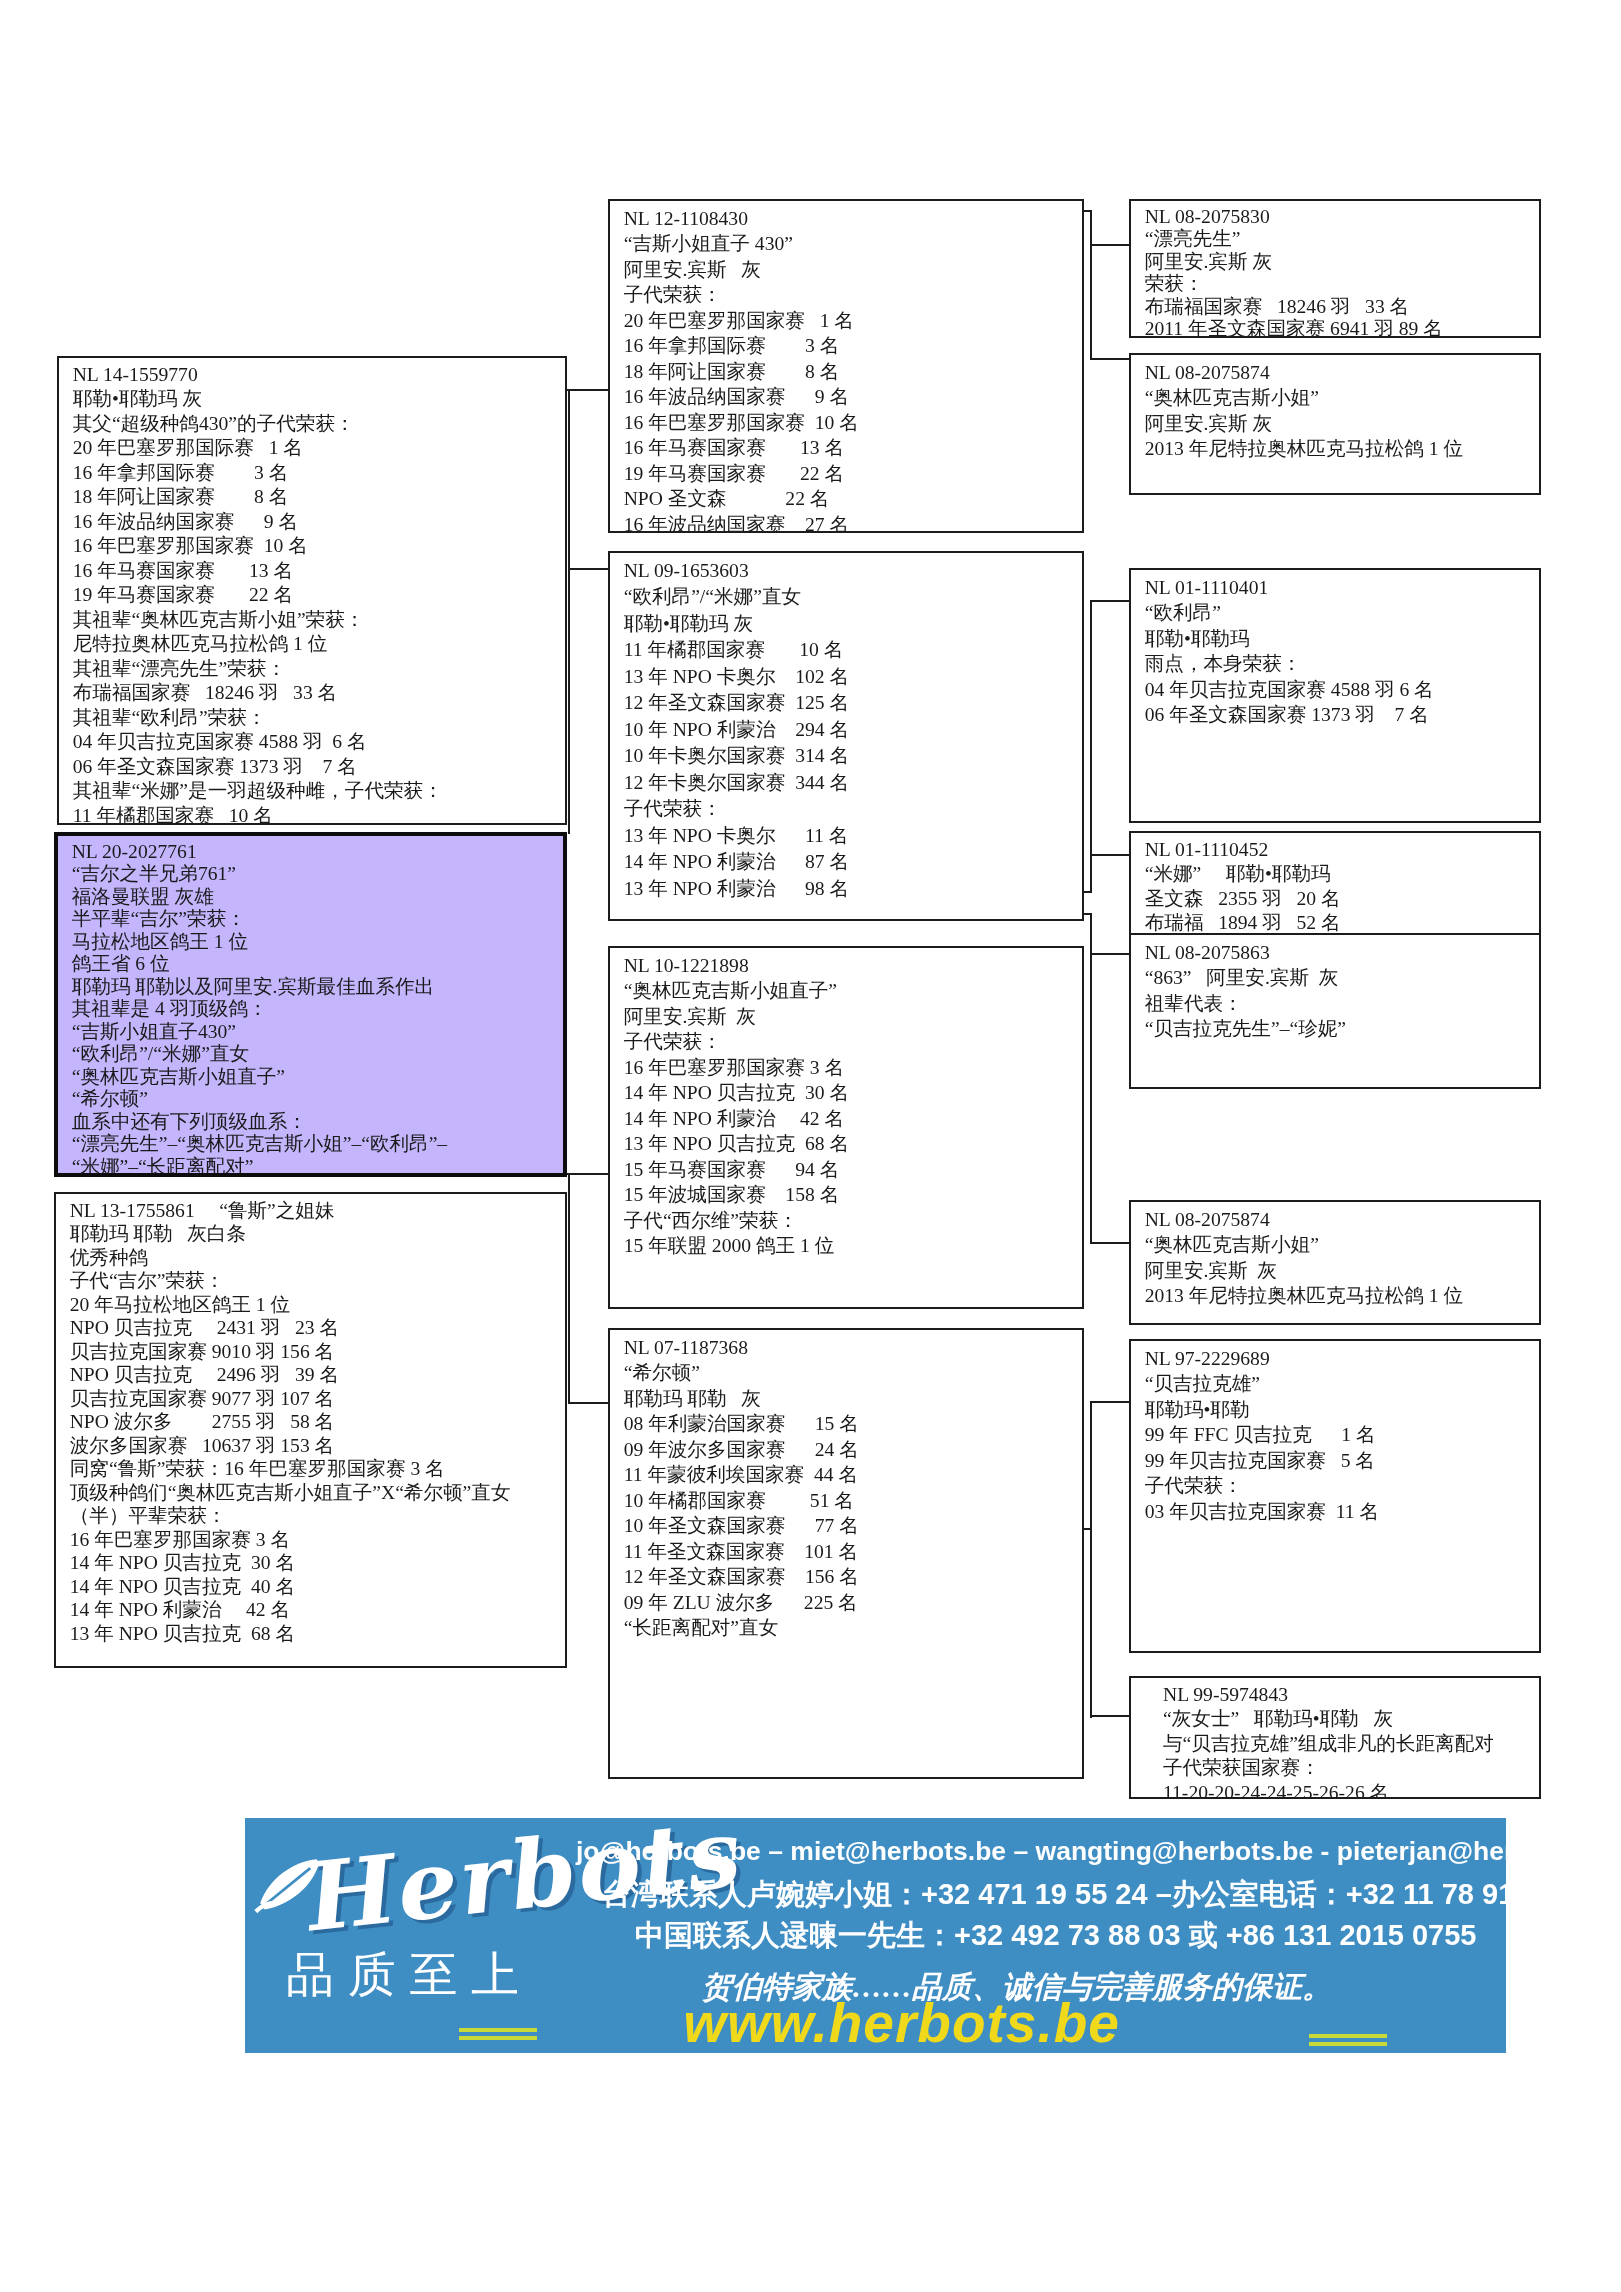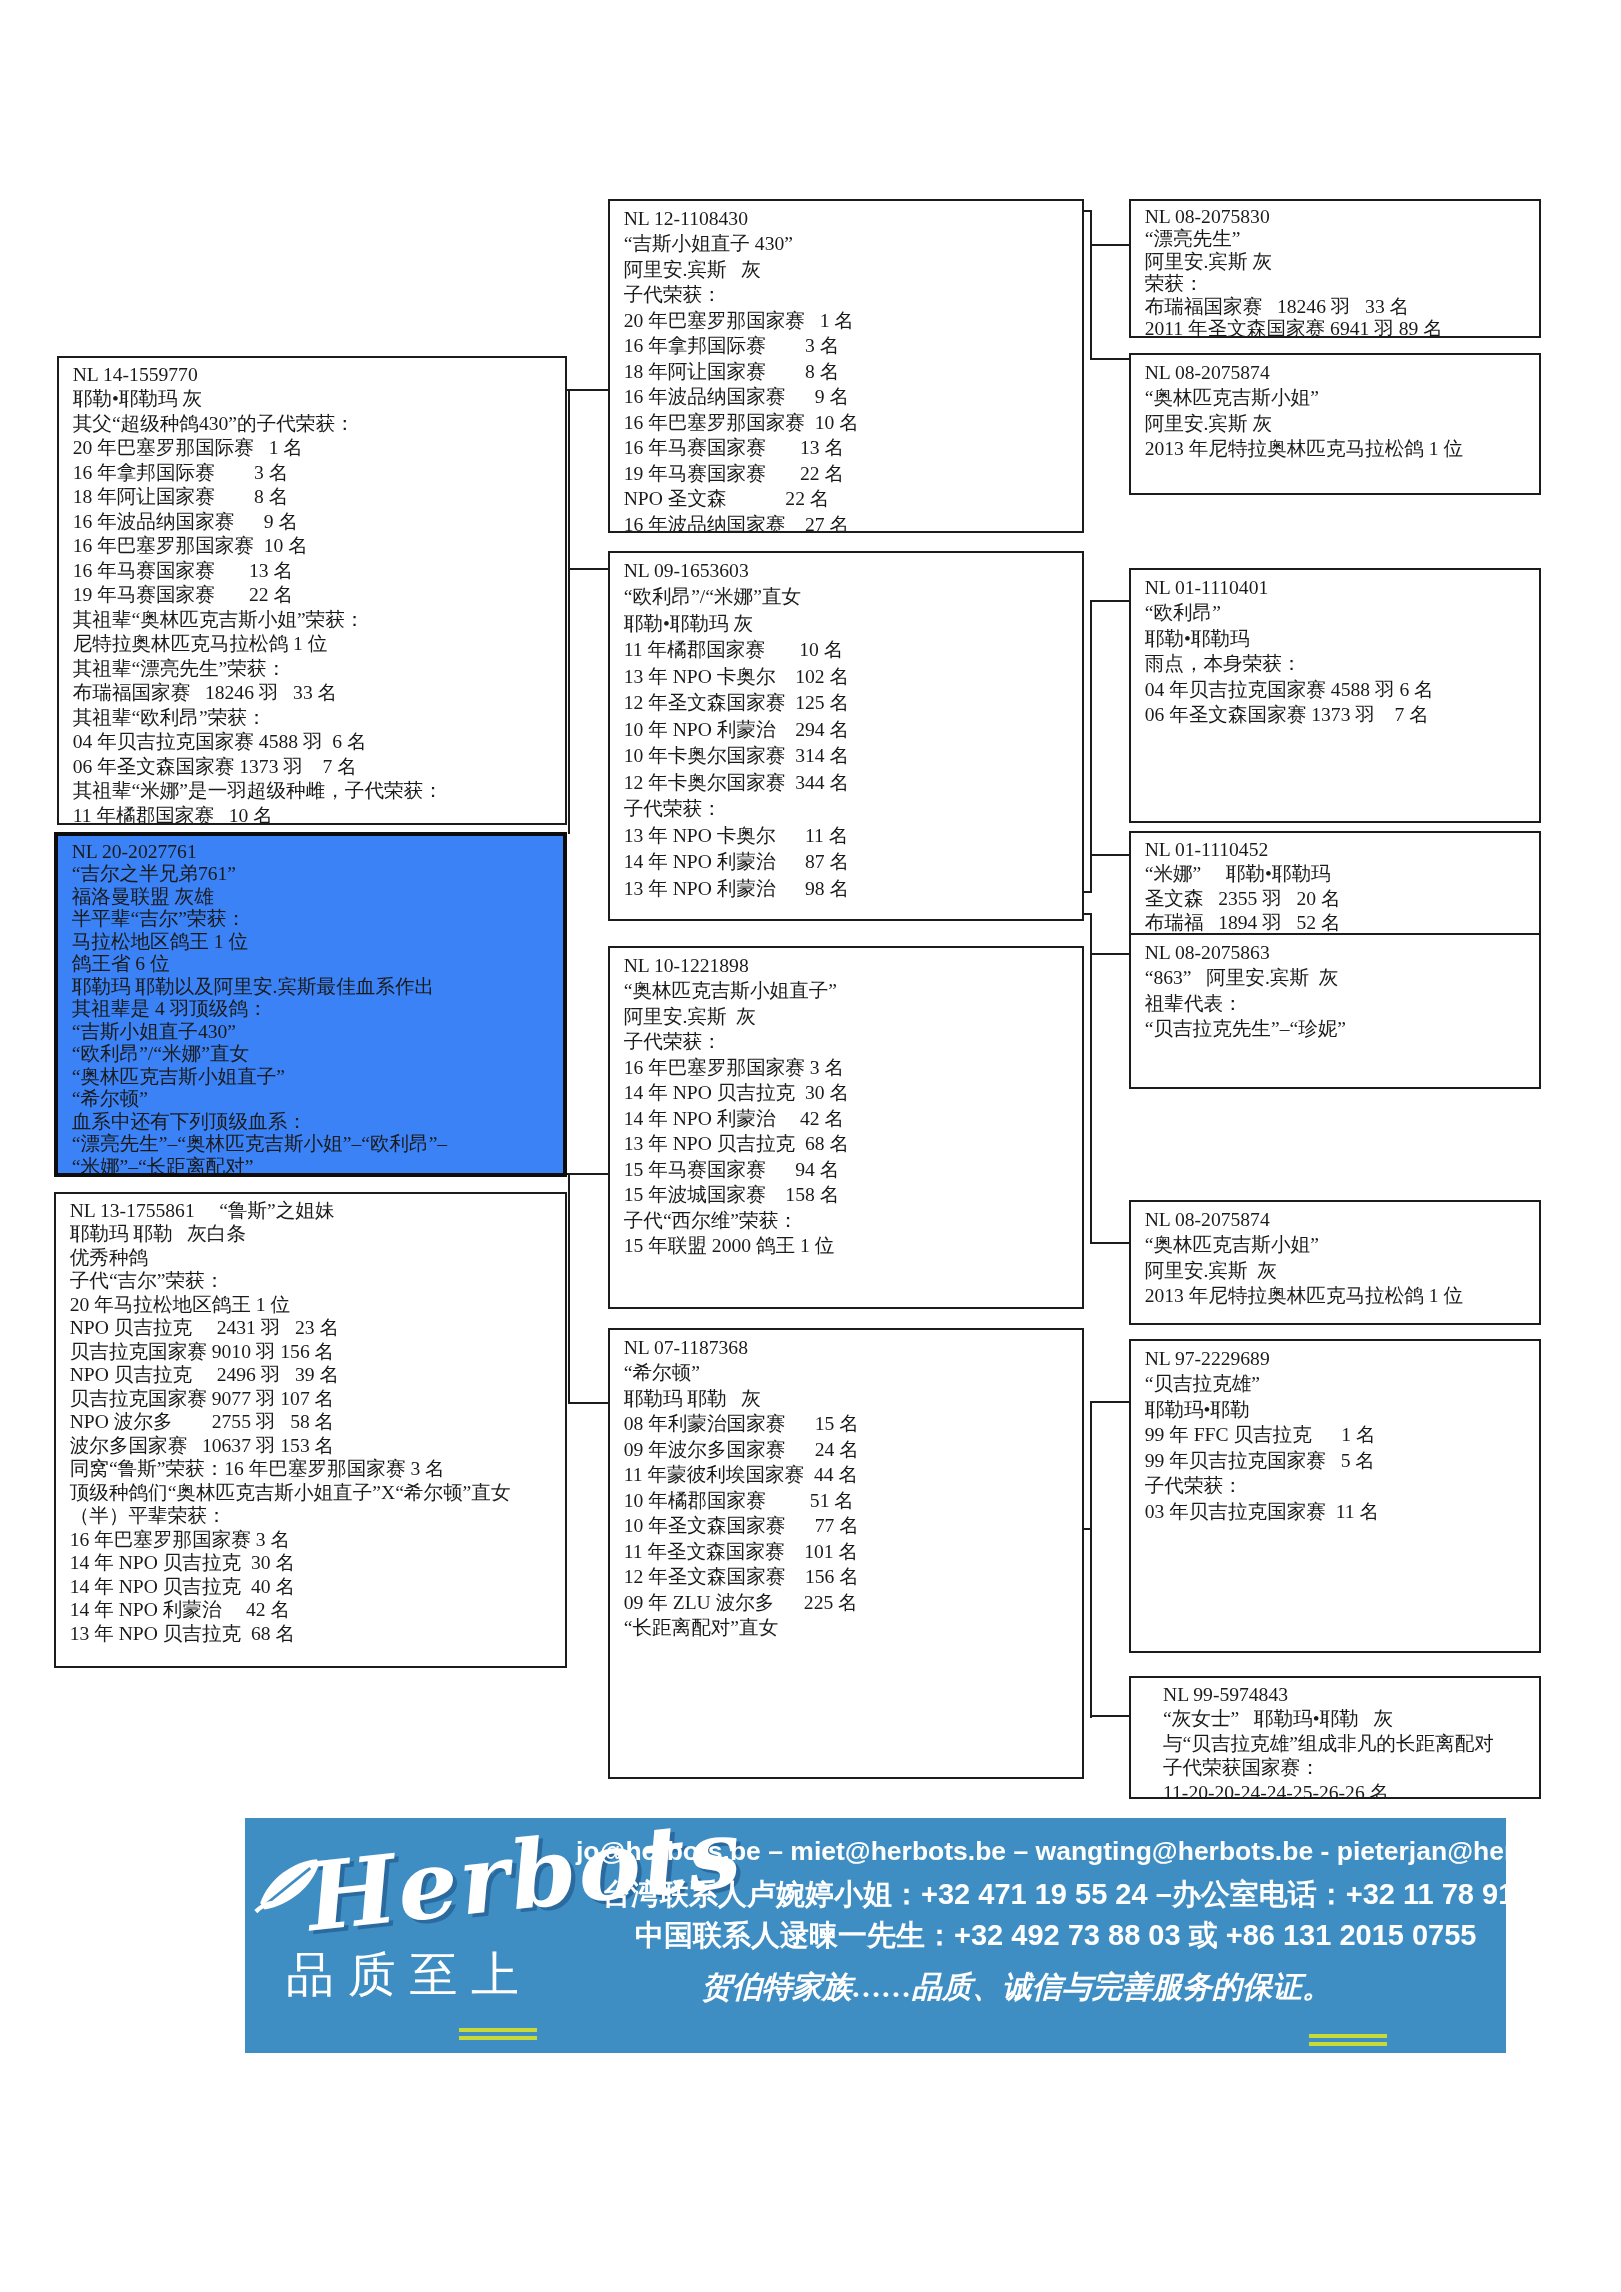--- a/index.html
+++ b/index.html
@@ -1,20 +1,20 @@
 <!DOCTYPE html>
 <html><head>
 <meta charset="utf-8">
 <style>
   html,body{margin:0;padding:0;background:#ffffff;}
   .page{position:relative;width:1621px;height:2293px;background:#ffffff;overflow:hidden;
         font-family:"Liberation Serif","DejaVu Serif",serif;color:#1a1a1a;}
   .pbox{position:absolute;box-sizing:border-box;border:2px solid #1c1c1c;background:#ffffff;
         padding:4.9px 7.8px 3.9px 13.7px;font-size:19.6px;white-space:pre-wrap;overflow:hidden;}
-  .pbox.subject{border:4.9px solid #0d0d0d;background:#3b82f6;}
+  .pbox.subject{border:4.9px solid #0d0d0d;background:#c4b5fd;}
   .pline{white-space:pre-wrap;}
   .seg{position:absolute;background:#1c1c1c;}
   
   .banner{position:absolute;left:245px;top:1818px;width:1261px;height:235px;background:#3E8EC4;
           font-family:"Liberation Sans","DejaVu Sans",sans-serif;color:#ffffff;}
   .feather{position:absolute;left:7.8px;top:37px;width:71px;height:61px;}
   .brand{position:absolute;left:61px;top:-2px;width:529px;font-size:94px;line-height:108px;
          font-style:italic;font-weight:bold;transform:rotate(-6deg);
          font-family:"DejaVu Serif","Liberation Serif",serif;
          text-shadow:3.9px 3.9px 0 rgba(10,40,90,.35);letter-spacing:2px;}
@@ -82,20 +82,21 @@
         <path d="M9 47 L52 12" stroke="#3E8EC4" stroke-width="2.5" fill="none"></path>
         <path d="M2 52 C8 46 14 44 20 44" stroke="#ffffff" stroke-width="4" fill="none"></path>
       </svg>
     </span>
     <span class="brand">Herbots</span>
     <div class="logo-slogan">品质至上</div>
     <div class="emails">jo@herbots.be – miet@herbots.be – wangting@herbots.be - pieterjan@herbots.be</div>
     <div class="cline1">台湾联系人卢婉婷小姐：+32 471 19 55 24 –办公室电话：+32 11 78 91 90</div>
     <div class="cline2">中国联系人逯暕一先生：+32 492 73 88 03 或 +86 131 2015 0755</div>
     <div class="tagline">贺伯特家族……品质、诚信与完善服务的保证。</div>
+    <div class="url">www.herbots.be</div>
     <div class="dbl left">
         <i></i>
         <i></i>
       </div>
     <div class="dbl right">
         <i></i>
         <i></i>
       </div>
   </div>
 </div>

